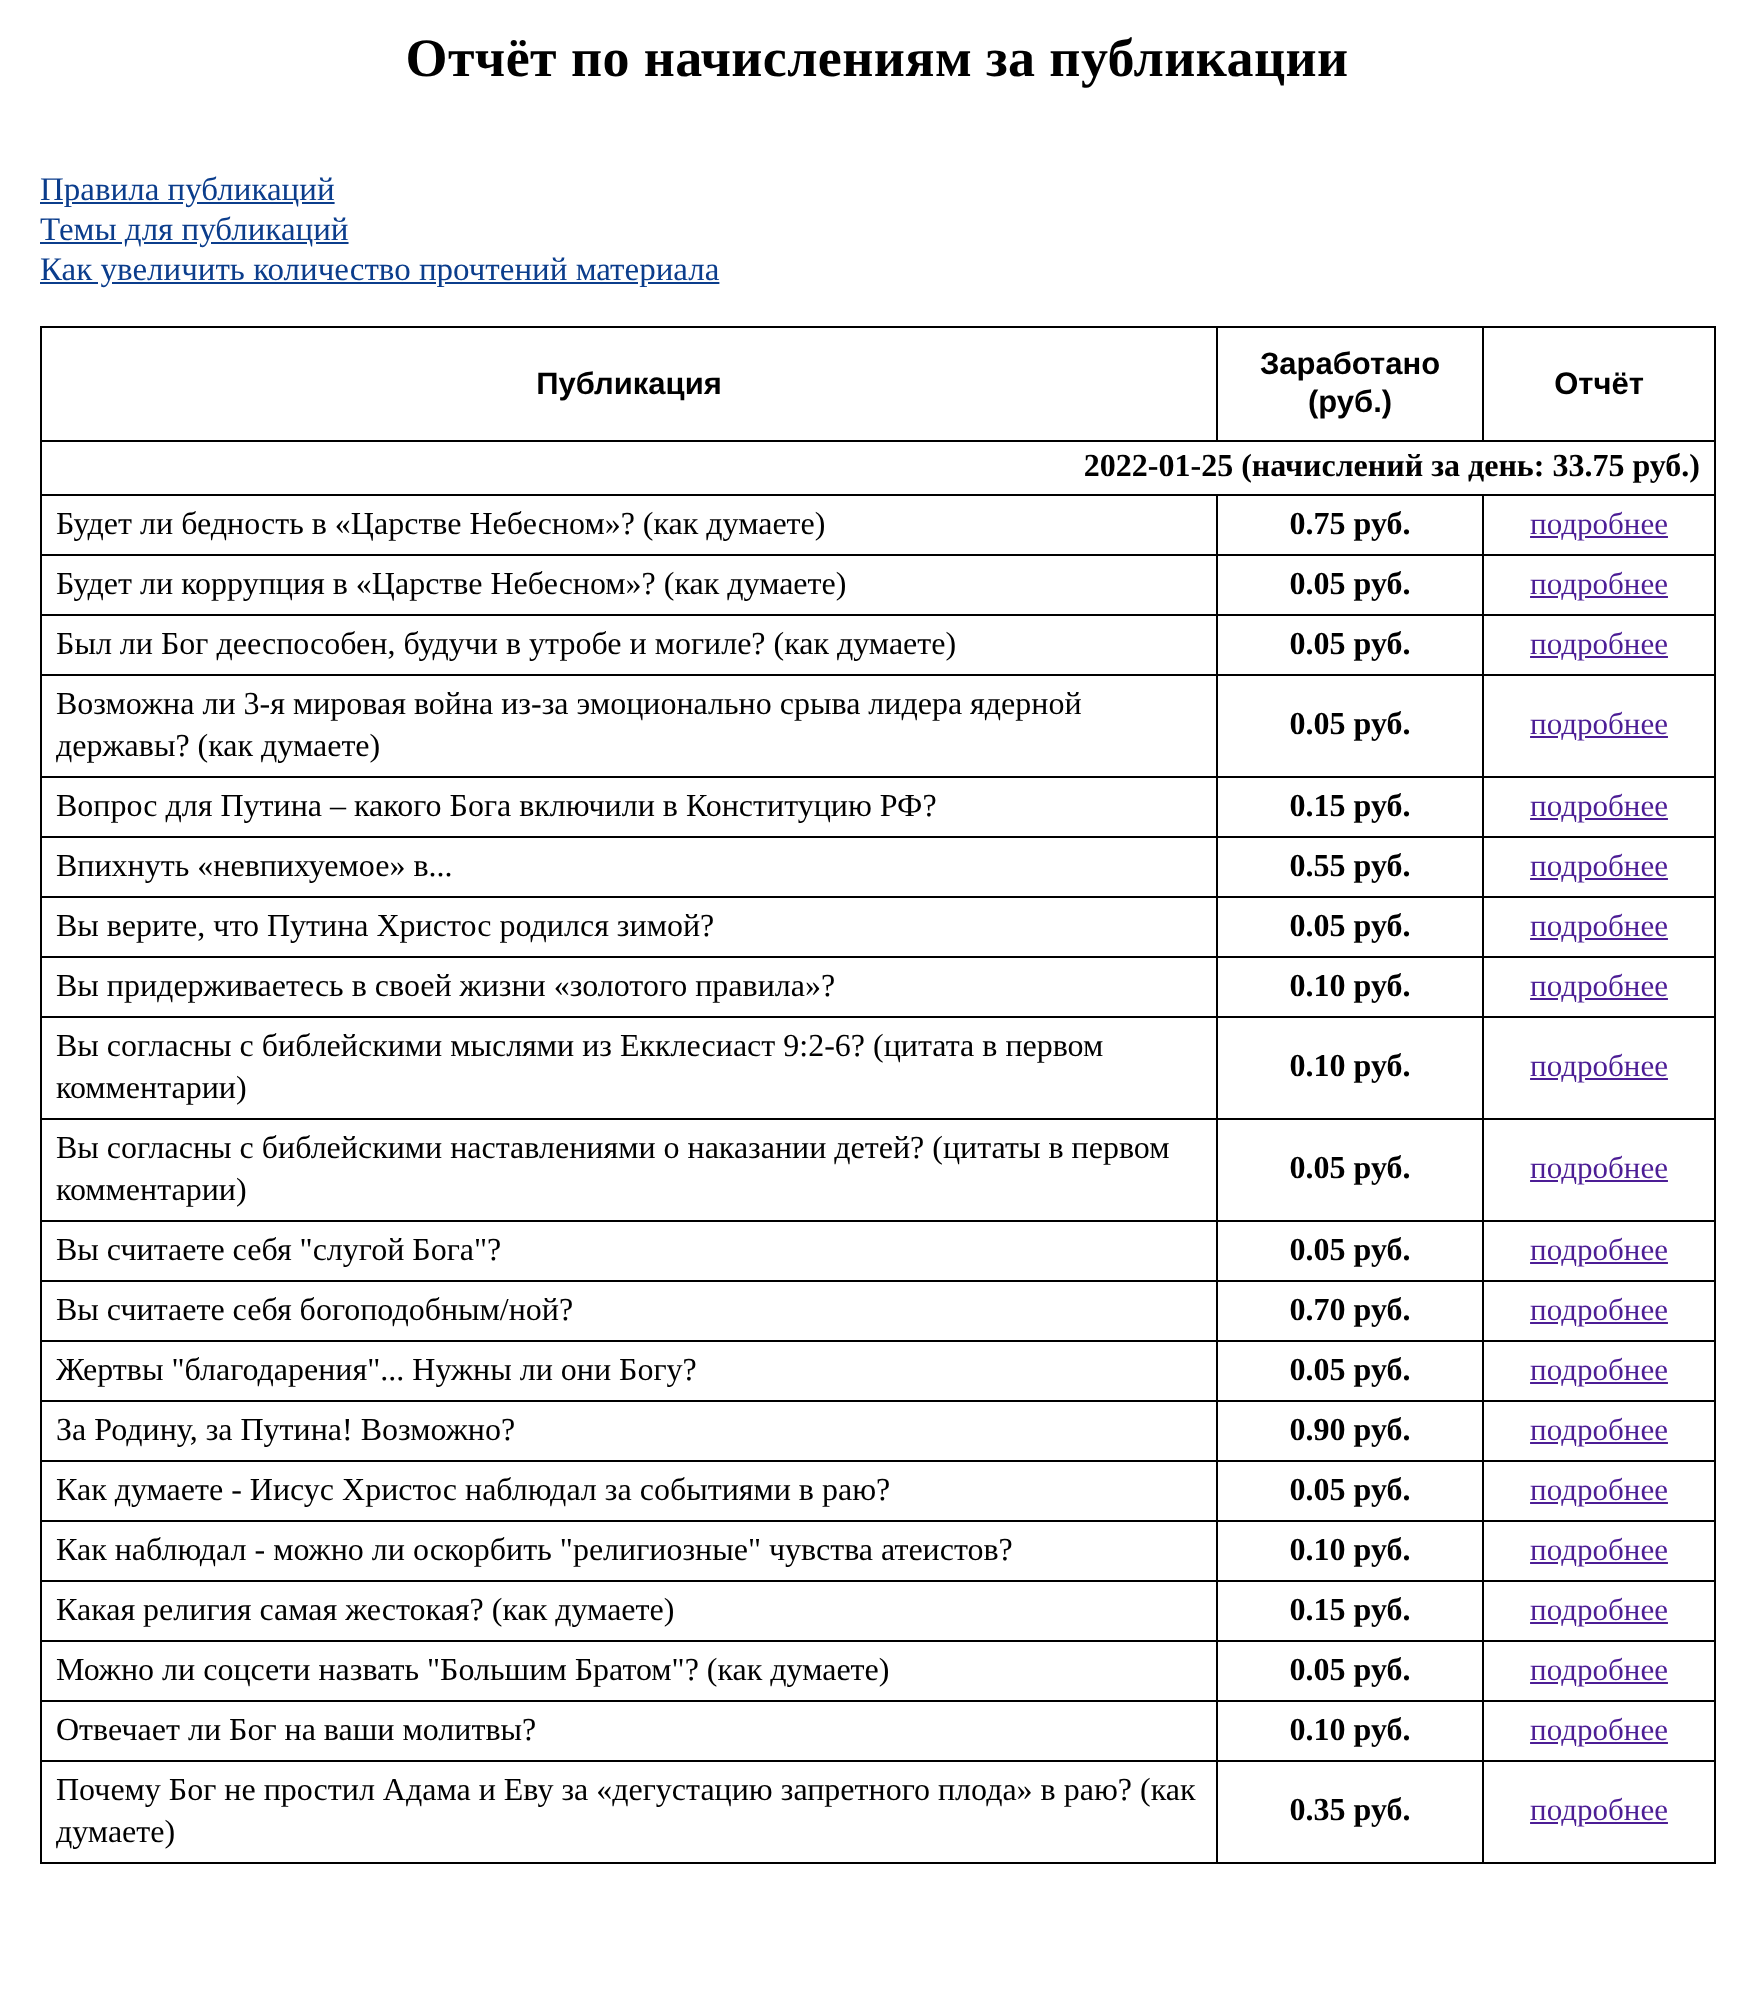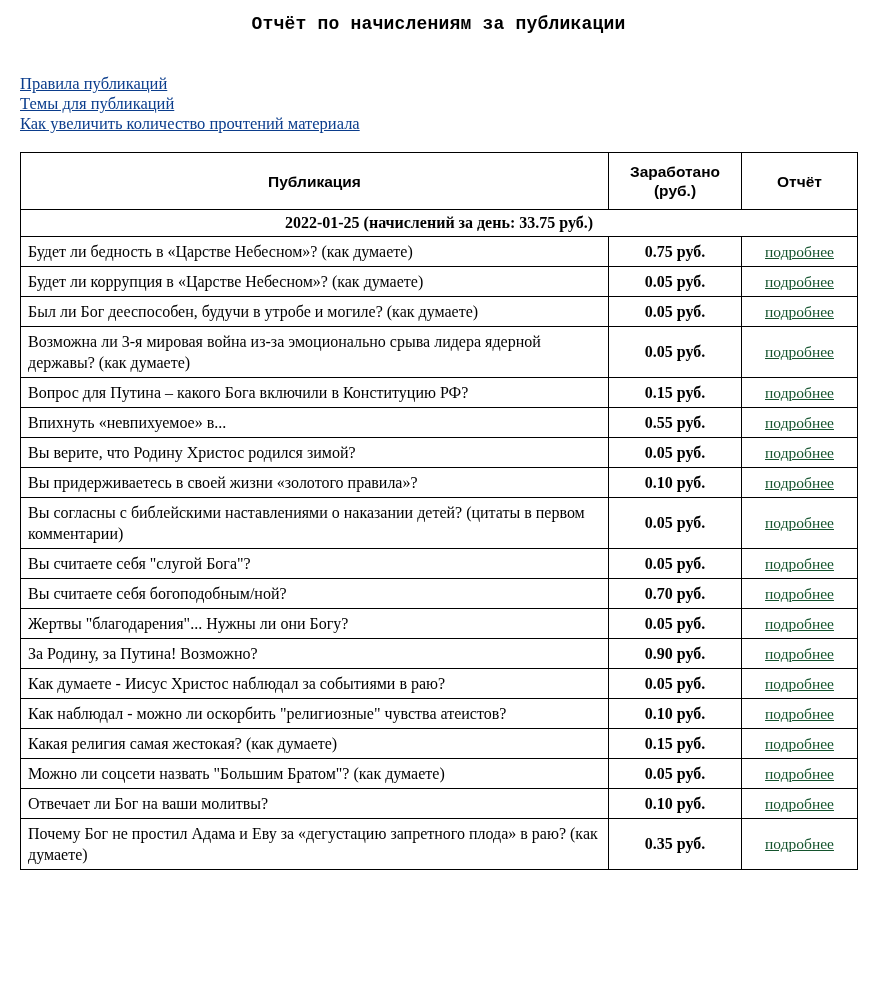--- a/index.html
+++ b/index.html
@@ -13,22 +13,22 @@
     font-family: "Liberation Serif", serif;
     color: #000000;
   }
   .page {
     width: 877px;
     box-sizing: border-box;
     padding: 0 20px;
   }
   .page-title {
     text-align: center;
-    font-family: Liberation Mono, monospace;
-    font-size: 18px;
+    font-family: Liberation Serif, serif;
+    font-size: 27px;
     font-weight: bold;
     margin: 8px 0 0 0;
     padding-top: 6px;
     letter-spacing: 0.2px;
   }
   .links {
     margin-top: 40px;
     margin-bottom: 18px;
   }
   .links a {
@@ -57,41 +57,41 @@
     font-weight: bold;
     font-size: 15.5px;
     text-align: center;
     padding: 9px 6px;
     line-height: 19px;
   }
   col.c-pub { width: 588px; }
   col.c-earn { width: 133px; }
   col.c-rep { width: 116px; }
   .daygroup td {
-    text-align: center;
+    text-align: right;
     font-family: "Liberation Sans", sans-serif;
     font-weight: bold;
     font-size: 15.5px;
     padding: 7px 4px;
   }
   .pub-cell {
     line-height: 21px;
     padding-top: 6px;
     padding-bottom: 6px;
   }
   .earn-cell {
     text-align: center;
     white-space: nowrap;
     font-weight: bold;
   }
   .rep-cell {
     text-align: center;
   }
   .rep-cell a {
-    color: #14532d;
+    color: #4c1d95;
     text-decoration: underline;
     font-size: 15.5px;
   }
 </style>
 </head>
 <body>
 
 <div class="page">
 
   <h1 class="page-title">Отчёт по начислениям за публикации</h1>
@@ -146,26 +146,31 @@
           <td class="pub-cell">Вопрос для Путина – какого Бога включили в Конституцию РФ?</td>
           <td class="earn-cell">0.15 руб.</td>
           <td class="rep-cell"><a href="#">подробнее</a></td>
         </tr>
         <tr>
           <td class="pub-cell">Впихнуть «невпихуемое» в...</td>
           <td class="earn-cell">0.55 руб.</td>
           <td class="rep-cell"><a href="#">подробнее</a></td>
         </tr>
         <tr>
-          <td class="pub-cell">Вы верите, что Родину Христос родился зимой?</td>
+          <td class="pub-cell">Вы верите, что Путина Христос родился зимой?</td>
           <td class="earn-cell">0.05 руб.</td>
           <td class="rep-cell"><a href="#">подробнее</a></td>
         </tr>
         <tr>
           <td class="pub-cell">Вы придерживаетесь в своей жизни «золотого правила»?</td>
+          <td class="earn-cell">0.10 руб.</td>
+          <td class="rep-cell"><a href="#">подробнее</a></td>
+        </tr>
+        <tr>
+          <td class="pub-cell">Вы согласны с библейскими мыслями из Екклесиаст 9:2-6? (цитата в первом комментарии)</td>
           <td class="earn-cell">0.10 руб.</td>
           <td class="rep-cell"><a href="#">подробнее</a></td>
         </tr>
         <tr>
           <td class="pub-cell">Вы согласны с библейскими наставлениями о наказании детей? (цитаты в первом комментарии)</td>
           <td class="earn-cell">0.05 руб.</td>
           <td class="rep-cell"><a href="#">подробнее</a></td>
         </tr>
         <tr>
           <td class="pub-cell">Вы считаете себя "слугой Бога"?</td>

